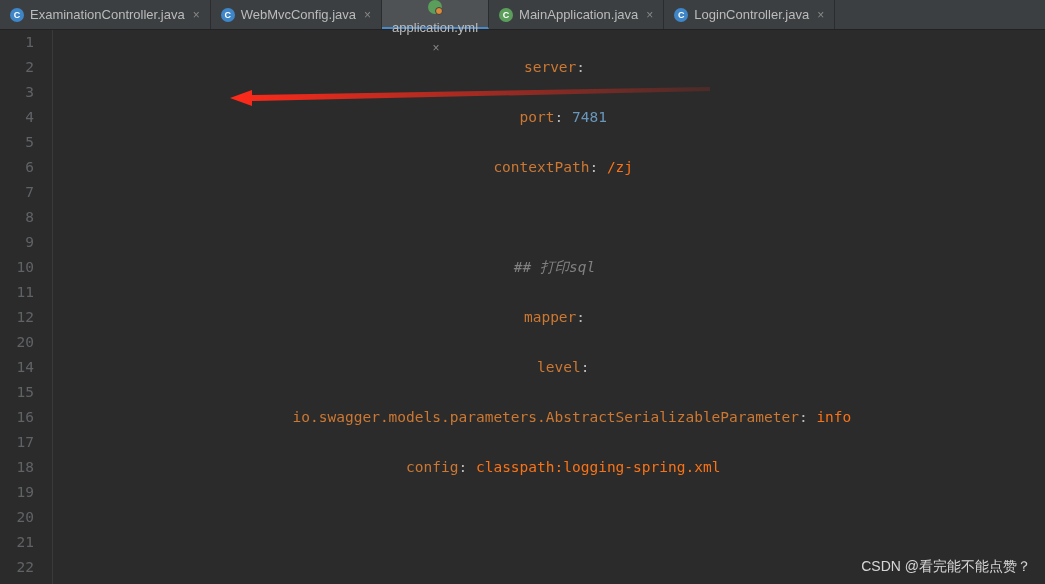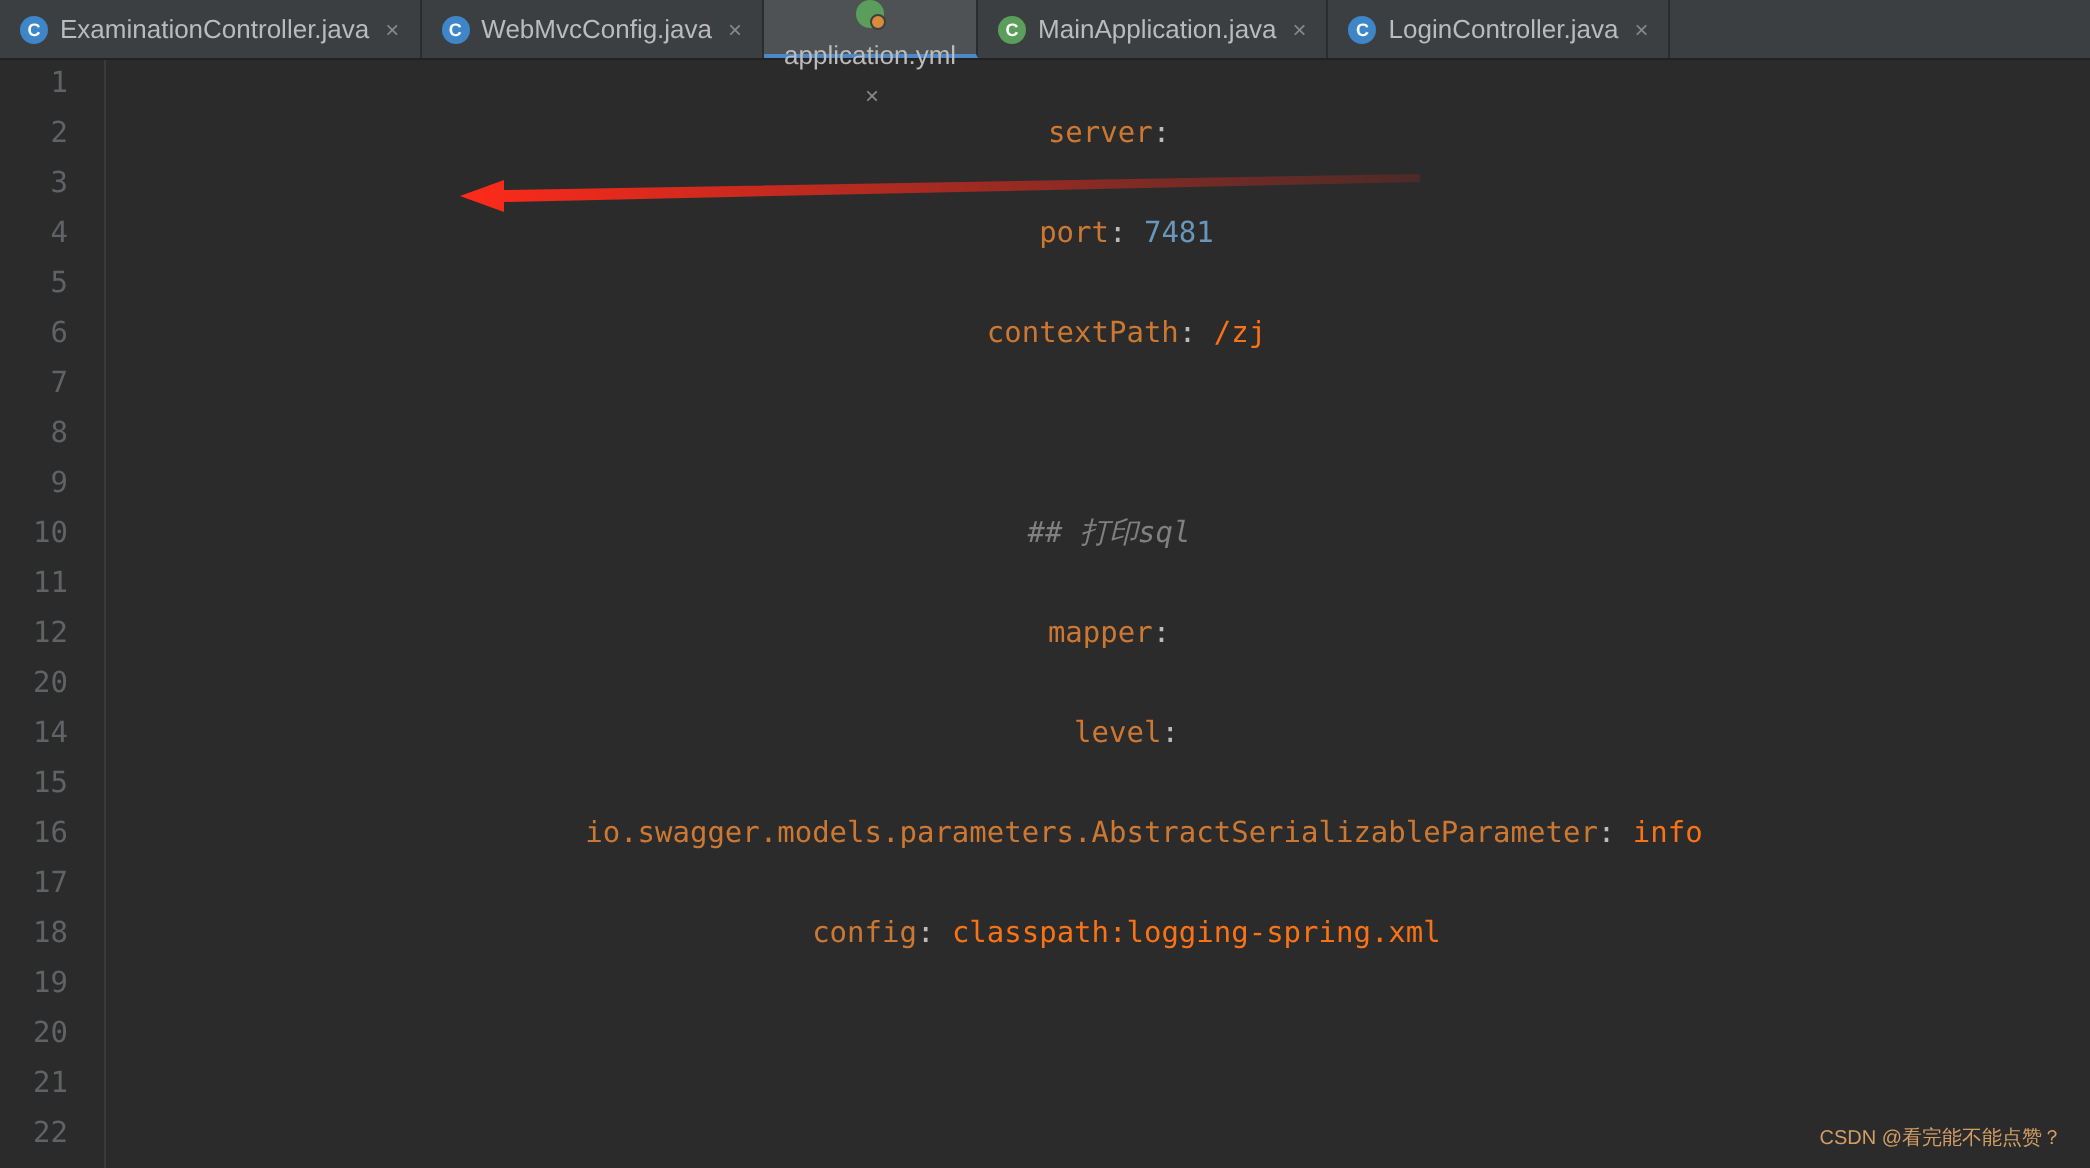--- a/index.html
+++ b/index.html
@@ -103,23 +103,23 @@
     .num { color: #6897bb; }
     .cmt { color: #808080; font-style: italic; }
     .arrow {
       position: absolute;
       pointer-events: none;
     }
     .watermark {
       position: absolute;
       bottom: 8px;
       right: 14px;
-      color: #fdba74;
+      color: #ffffff;
       font-family: -apple-system, "Segoe UI", sans-serif;
-      font-size: 10px;
+      font-size: 14px;
       opacity: 0.8;
     }
   </style>
 </head>
 <body>
 
 <div class="tabbar">
   <div class="tab">
     <span class="icon-circle icon-java">C</span>
     <span>ExaminationController.java</span>

